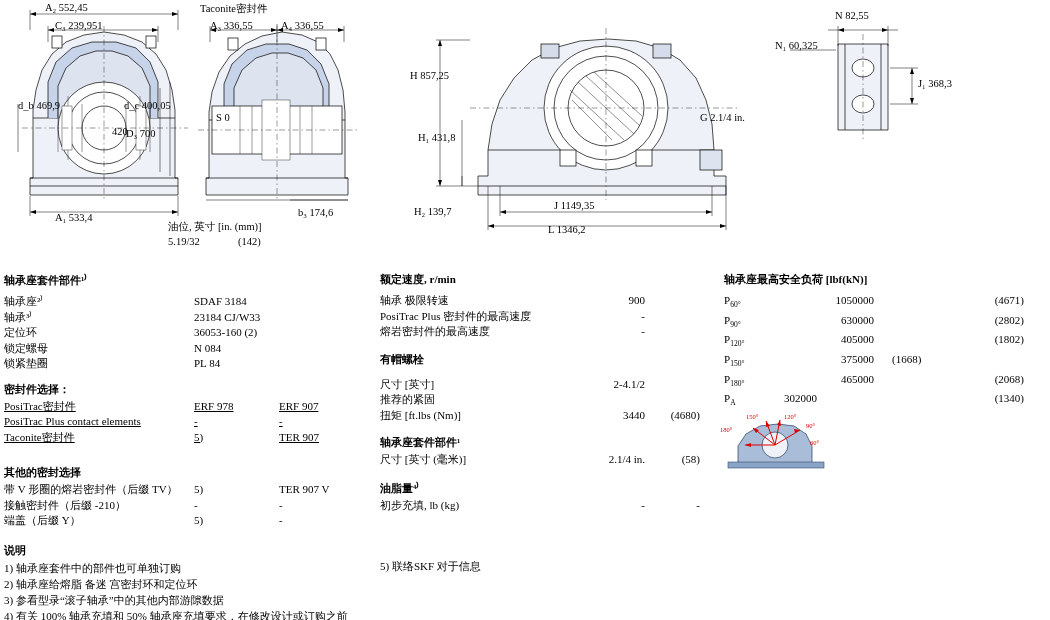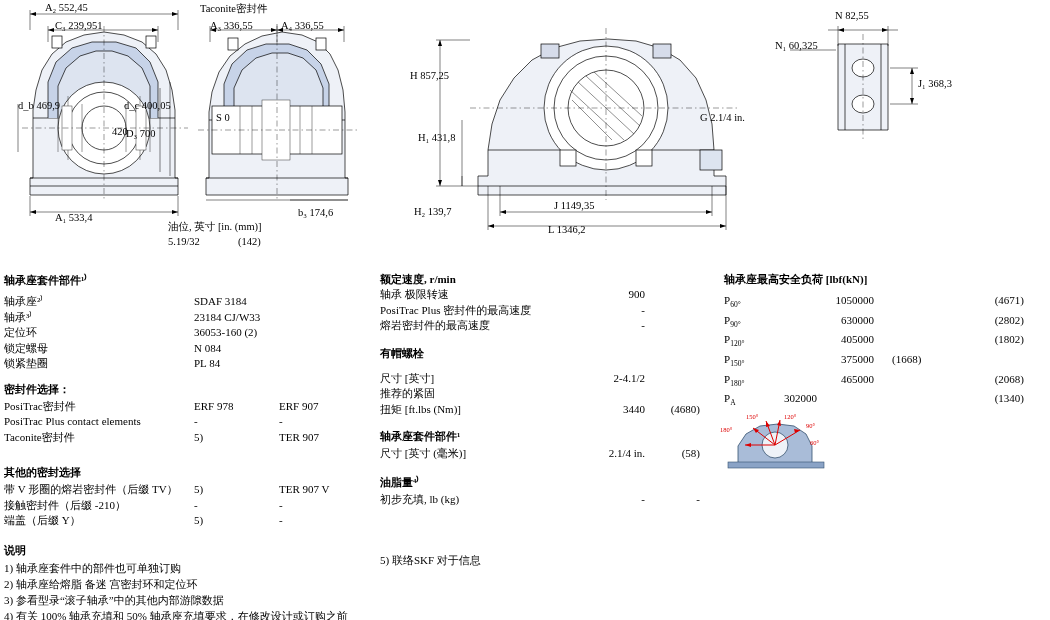--- a/index.html
+++ b/index.html
@@ -250,21 +250,21 @@
       <td>N 084</td>
     </tr>
     <tr>
       <td>锁紧垫圈</td>
       <td>PL 84</td>
     </tr>
   </tbody>
     </table>
 
   <div class="bold" style="margin-top:10px;">密封件选择：</div>
-  <table class="spec" style="margin-top:2px;width:355px;">
+  <table class="spec" style="margin-top:2px;width:355px;text-decoration:underline;">
     <tbody>
         <tr>
       <td style="width:190px;">PosiTrac密封件</td>
       <td style="width:85px;">ERF 978</td>
       <td>ERF 907</td>
     </tr>
     <tr>
       <td>PosiTrac Plus contact elements</td>
       <td>-</td>
       <td>-</td>
@@ -303,21 +303,21 @@
     <div>1) 轴承座套件中的部件也可单独订购</div>
     <div>2) 轴承座给熔脂 备迷 宫密封环和定位环</div>
     <div>3) 参看型录“滚子轴承”中的其他内部游隙数据</div>
     <div>4) 有关 100% 轴承充填和 50% 轴承座充填要求，在修改设计或订购之前</div>
     <div class="bold">请先向 SKF 询问</div>
   </div>
 </div>
 
 <div class="col" style="left:380px;top:272px;width:330px;">
   <div class="sec-title">额定速度, r/min</div>
-  <table class="spec" style="width:320px;font-family:Liberation Serif, serif;">
+  <table class="spec" style="margin-top:6px;width:320px;font-family:Liberation Serif, serif;">
     <tbody>
         <tr>
       <td style="width:200px;">轴承 极限转速</td>
       <td style="width:65px;text-align:right;">900</td>
       <td style="text-align:right;"></td>
     </tr>
     <tr>
       <td>PosiTrac Plus 密封件的最高速度</td>
       <td style="text-align:right;">-</td>
       <td style="text-align:right;"></td>

